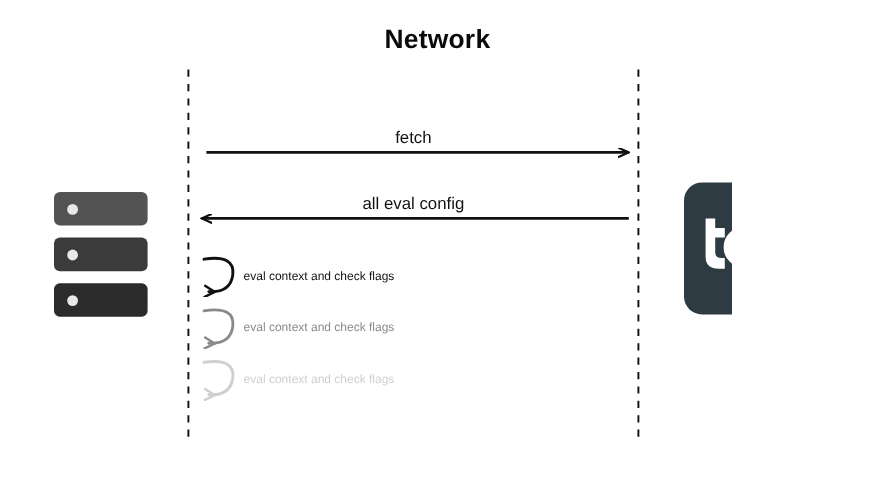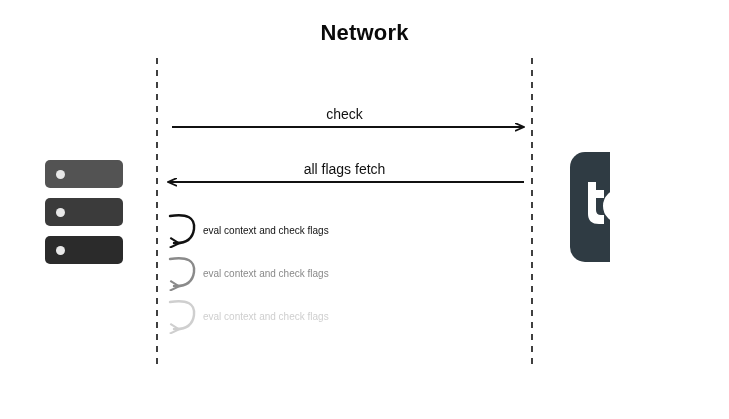--- a/index.html
+++ b/index.html
@@ -184,20 +184,20 @@
 
     <line x1="168" y1="182" x2="524" y2="182" stroke="#111111" stroke-width="2.2" marker-start="url(#ah-dark-rev)"></line>
 
     <path d="M170 216 Q196 212 194 229 Q192 244 174 243" fill="none" stroke="#111111" stroke-width="2.4" stroke-linecap="round" marker-end="url(#loop-ah-0)"></path>
 
     <path d="M170 259 Q196 255 194 272 Q192 287 174 286" fill="none" stroke="#8a8a8a" stroke-width="2.4" stroke-linecap="round" marker-end="url(#loop-ah-1)"></path>
 
     <path d="M170 302 Q196 298 194 315 Q192 330 174 329" fill="none" stroke="#cfcfcf" stroke-width="2.4" stroke-linecap="round" marker-end="url(#loop-ah-2)"></path>
   </svg>
 
-  <div class="msg-label" id="label-fetch">check</div>
-  <div class="msg-label" id="label-all-flags">all flags fetch</div>
+  <div class="msg-label" id="label-fetch">fetch</div>
+  <div class="msg-label" id="label-all-flags">all eval config</div>
 
   <div class="loop-label" id="loop-label-0">eval context and check flags</div>
   <div class="loop-label" id="loop-label-1">eval context and check flags</div>
   <div class="loop-label" id="loop-label-2">eval context and check flags</div>
 
 </div>
 
 </body></html>

